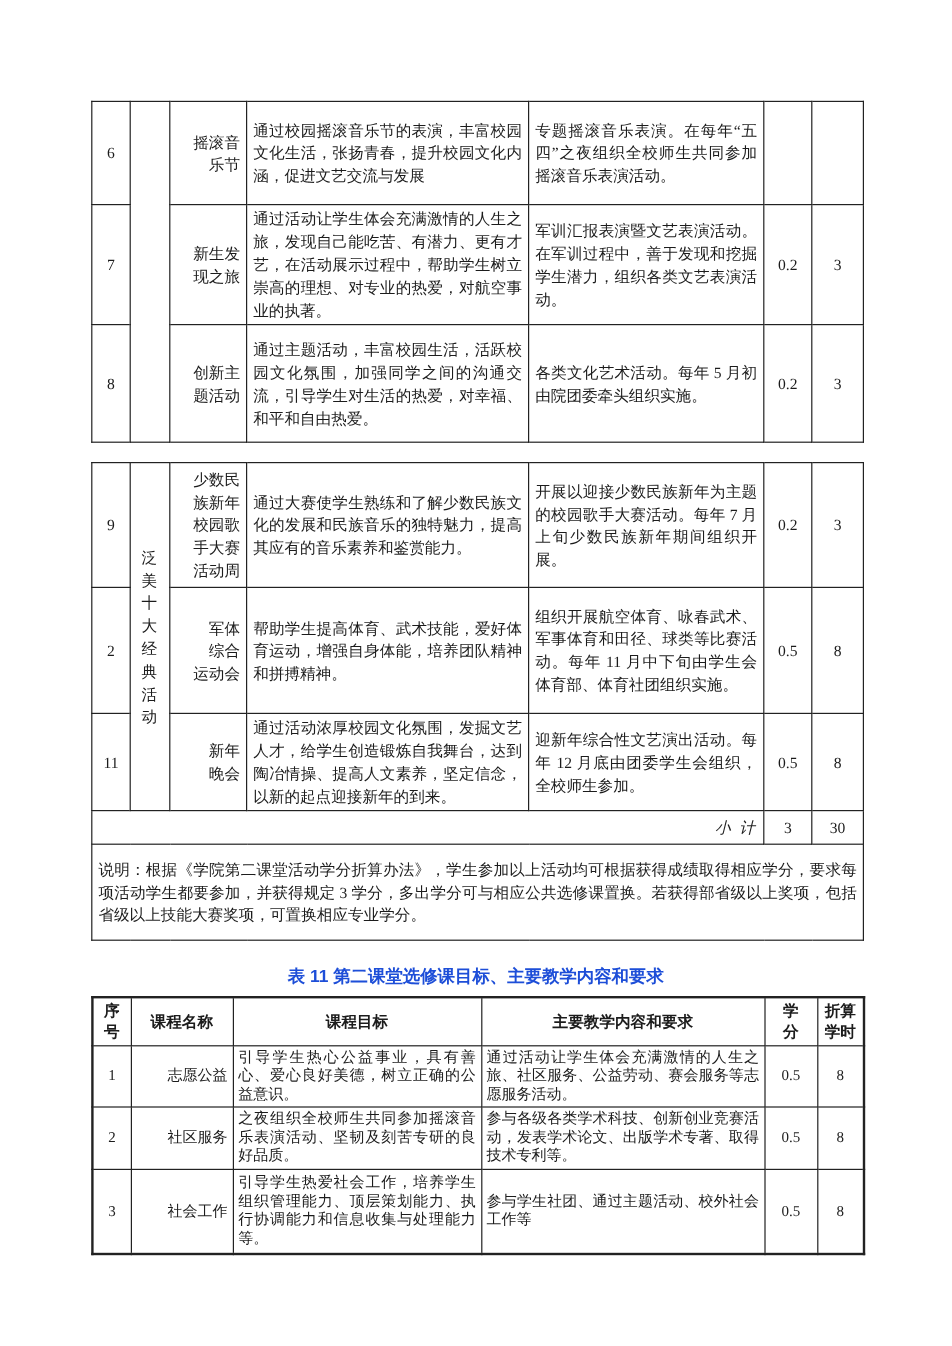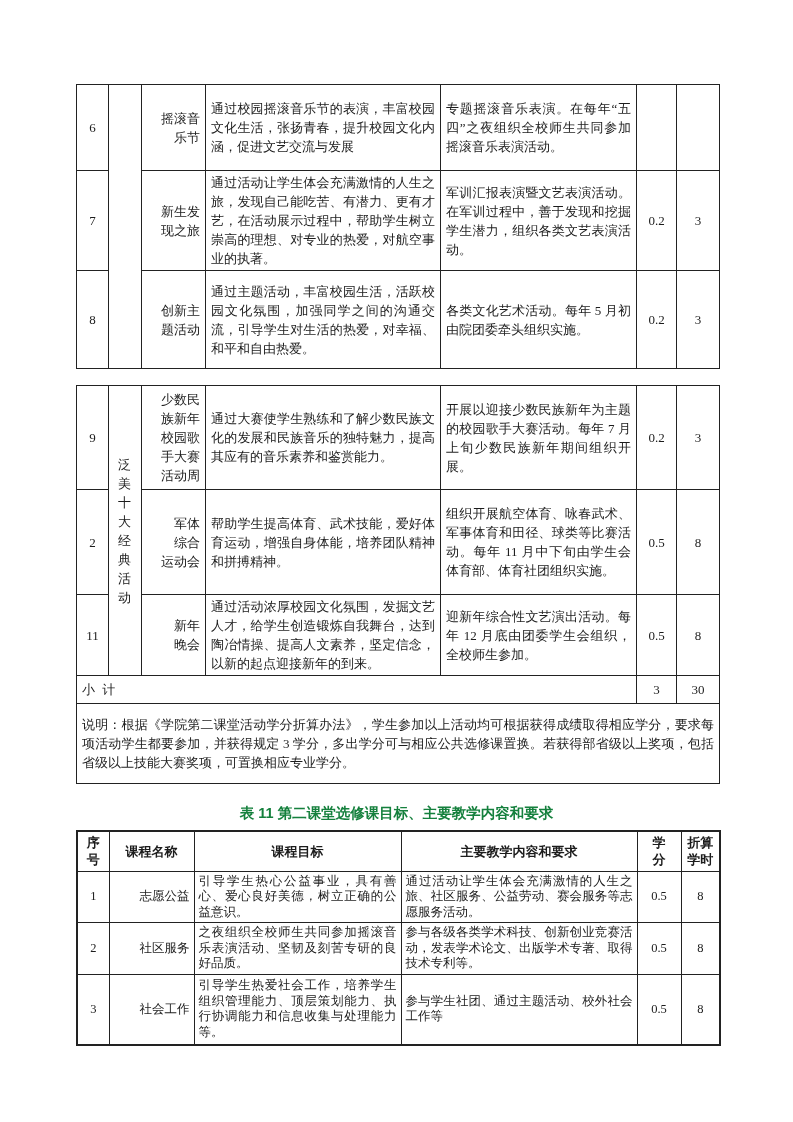--- a/index.html
+++ b/index.html
@@ -39,33 +39,34 @@
     text-align:center;
     letter-spacing:1px;
   }
   .note-cell{
     font-size:13.5px;
     line-height:25px;
     text-align:justify;
     padding:2px 9px;
   }
   .subtotal-cell{
-    text-align:left;
+    text-align:right;
     font-size:13.5px;
     letter-spacing:2px;
+    font-style:italic;
   }
   
   .caption{
     position:absolute;
     top:804px;left:0;width:100%;
     text-align:center;
     font-family:"Liberation Sans","DejaVu Sans",sans-serif;
     font-weight:bold;
     font-size:14.5px;
-    color:#15803d;
+    color:#1d4ed8;
   }
   #tbl-sel{top:830px;}
   #tbl-sel td{
     font-size:12.5px;
     line-height:15.5px;
     padding:2px 4px;
   }
   #tbl-sel td.hdr{
     font-family:"Liberation Sans","DejaVu Sans",sans-serif;
     font-weight:bold;

